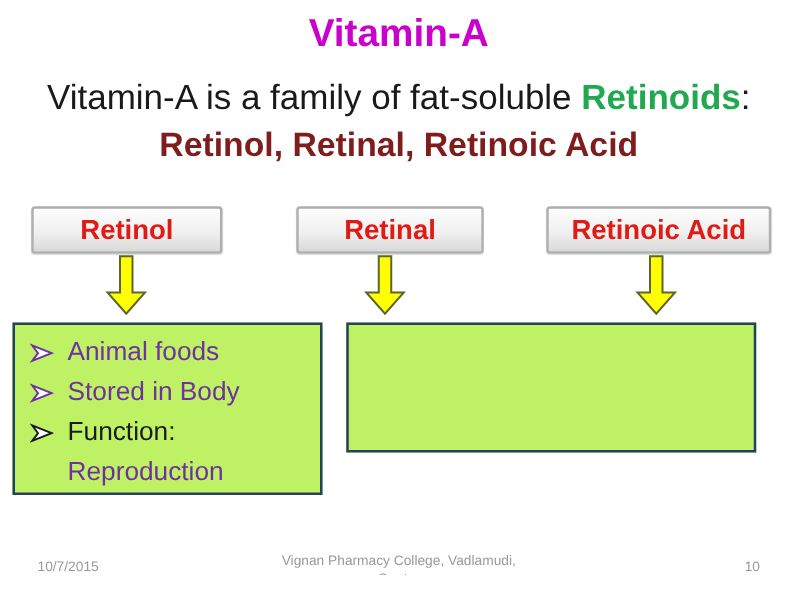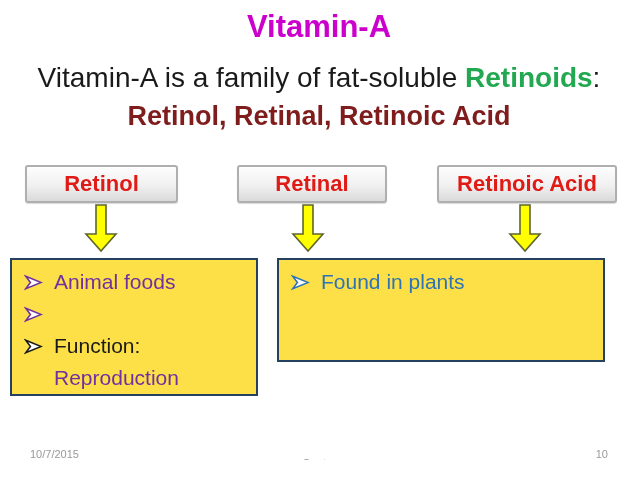--- a/index.html
+++ b/index.html
@@ -40,21 +40,21 @@
   }
   .label-box.b1{left:25px;width:153px;}
   .label-box.b2{left:237px;width:150px;}
   .label-box.b3{left:437px;width:180px;}
   .down-arrow{position:absolute;top:204px;width:36px;height:49px;}
   .down-arrow.a1{left:83px;}
   .down-arrow.a2{left:290px;}
   .down-arrow.a3{left:507px;}
   .content-box{
     position:absolute;box-sizing:border-box;
-    border:2px solid #24425F;background:#fde047;
+    border:2px solid #24425F;background:#bef264;
     padding:7px 6px 0 12px;
   }
   .content-box.left{left:10px;top:258px;width:248px;height:138px;}
   .content-box.right{left:277px;top:258px;width:328px;height:104px;}
   .li{
     display:flex;align-items:flex-start;
     height:32px;line-height:30px;
     font-size:21px;
   }
   .li .bullet{flex:0 0 30px;padding-top:7px;}
@@ -110,48 +110,41 @@
           </svg>
       </span>
       <span class="txt purple">Animal foods</span>
     </div>
     <div class="li">
       <span class="bullet">
         <svg width="19" height="17" viewBox="0 0 24 22">
             <path d="M2,3 L22,11 L2,19 L8,11 Z" fill="#ffffff" stroke="#7030A0" stroke-width="2" stroke-linejoin="miter"></path>
           </svg>
       </span>
+      <span class="txt purple">Stored in Body</span>
     </div>
     <div class="li">
       <span class="bullet">
         <svg width="19" height="17" viewBox="0 0 24 22">
             <path d="M2,3 L22,11 L2,19 L8,11 Z" fill="#ffffff" stroke="#1a1a1a" stroke-width="2" stroke-linejoin="miter"></path>
           </svg>
       </span>
       <span class="txt black-t">Function:</span>
     </div>
     <div class="li">
       <span class="bullet"></span>
       <span class="txt purple">Reproduction</span>
     </div>
   </div>
 
   <div class="content-box right">
-    <div class="li">
-      <span class="bullet">
-        <svg width="19" height="17" viewBox="0 0 24 22">
-            <path d="M2,3 L22,11 L2,19 L8,11 Z" fill="#ffffff" stroke="#2E74B5" stroke-width="2" stroke-linejoin="miter"></path>
-          </svg>
-      </span>
-      <span class="txt blue-t">Found in plants</span>
-    </div>
   </div>
 
   <div class="footer">
     <span class="date">10/7/2015</span>
     <span class="center">
-      <br>
+      <span>Vignan Pharmacy College, Vadlamudi,</span><br>
       <span>Guntur</span>
     </span>
     <span class="page">10</span>
   </div>
 
 </div>
 
 </body></html>

